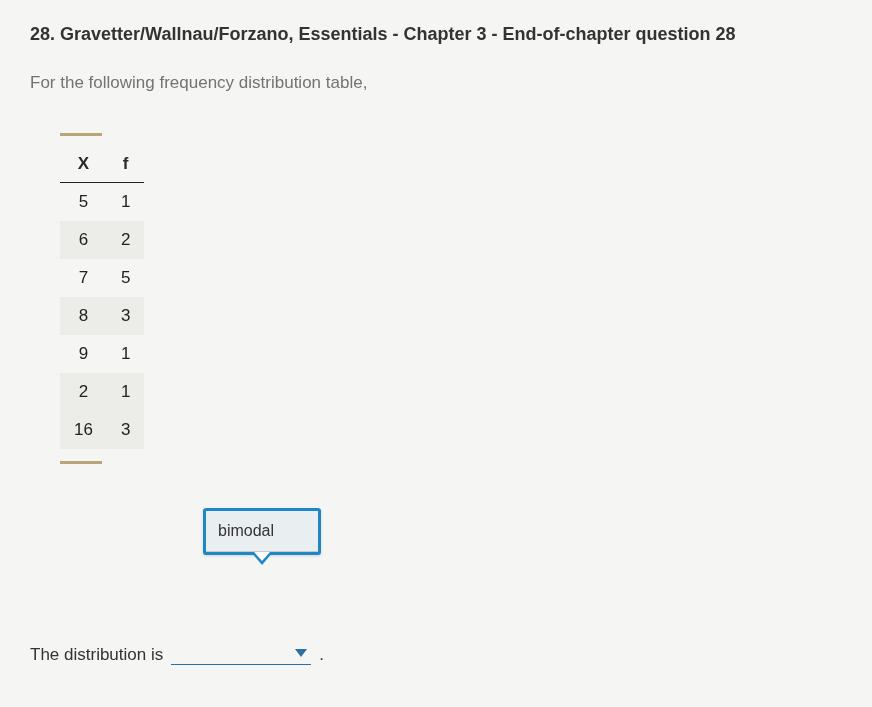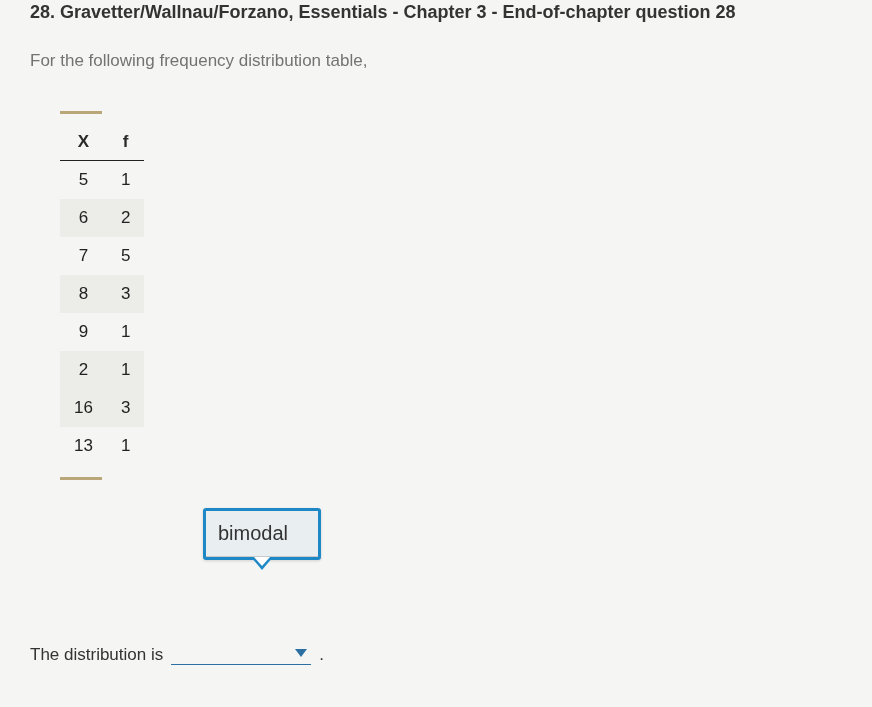--- a/index.html
+++ b/index.html
@@ -8,21 +8,21 @@
     padding: 0;
     width: 872px;
     height: 707px;
     background: #f5f5f3;
     font-family: Arial, Helvetica, sans-serif;
     color: #2a2a2a;
     position: relative;
     overflow: hidden;
   }
   .page {
-    padding: 2px 30px 30px 30px;
+    padding: 24px 30px 30px 30px;
   }
   .title {
     font-weight: bold;
     font-size: 18px;
     color: #333;
     margin-bottom: 28px;
   }
   .prompt {
     font-size: 17px;
     color: #737373;
@@ -67,21 +67,21 @@
     left: 203px;
     top: 508px;
     width: 118px;
     border: 3px solid #1e88c7;
     border-radius: 3px;
     background: #fff;
     box-shadow: 0 1px 3px rgba(0,0,0,0.15);
   }
   .dropdown-popup .option {
     padding: 11px 12px;
-    font-size: 20px;
+    font-size: 16px;
     color: #333;
     border-bottom: 1px solid #c9c9c9;
     cursor: pointer;
   }
   .dropdown-popup .option:first-child {
     background: #e9eef1;
   }
   .dropdown-popup .option:last-child {
     border-bottom: none;
   }
@@ -172,24 +172,20 @@
             <td>1</td>
           </tr>
           <tr class="shaded">
             <td>2</td>
             <td>1</td>
           </tr>
           <tr class="shaded">
             <td>16</td>
             <td>3</td>
           </tr>
-          <tr>
-            <td>13</td>
-            <td>1</td>
-          </tr>
         </tbody>
     </table>
     <div class="bottom-accent"></div>
   </div>
 </div>
 
 <div class="dropdown-popup">
   <div class="option">bimodal</div>
   <div class="dropdown-tail"></div>
   <div class="dropdown-tail-inner"></div>

